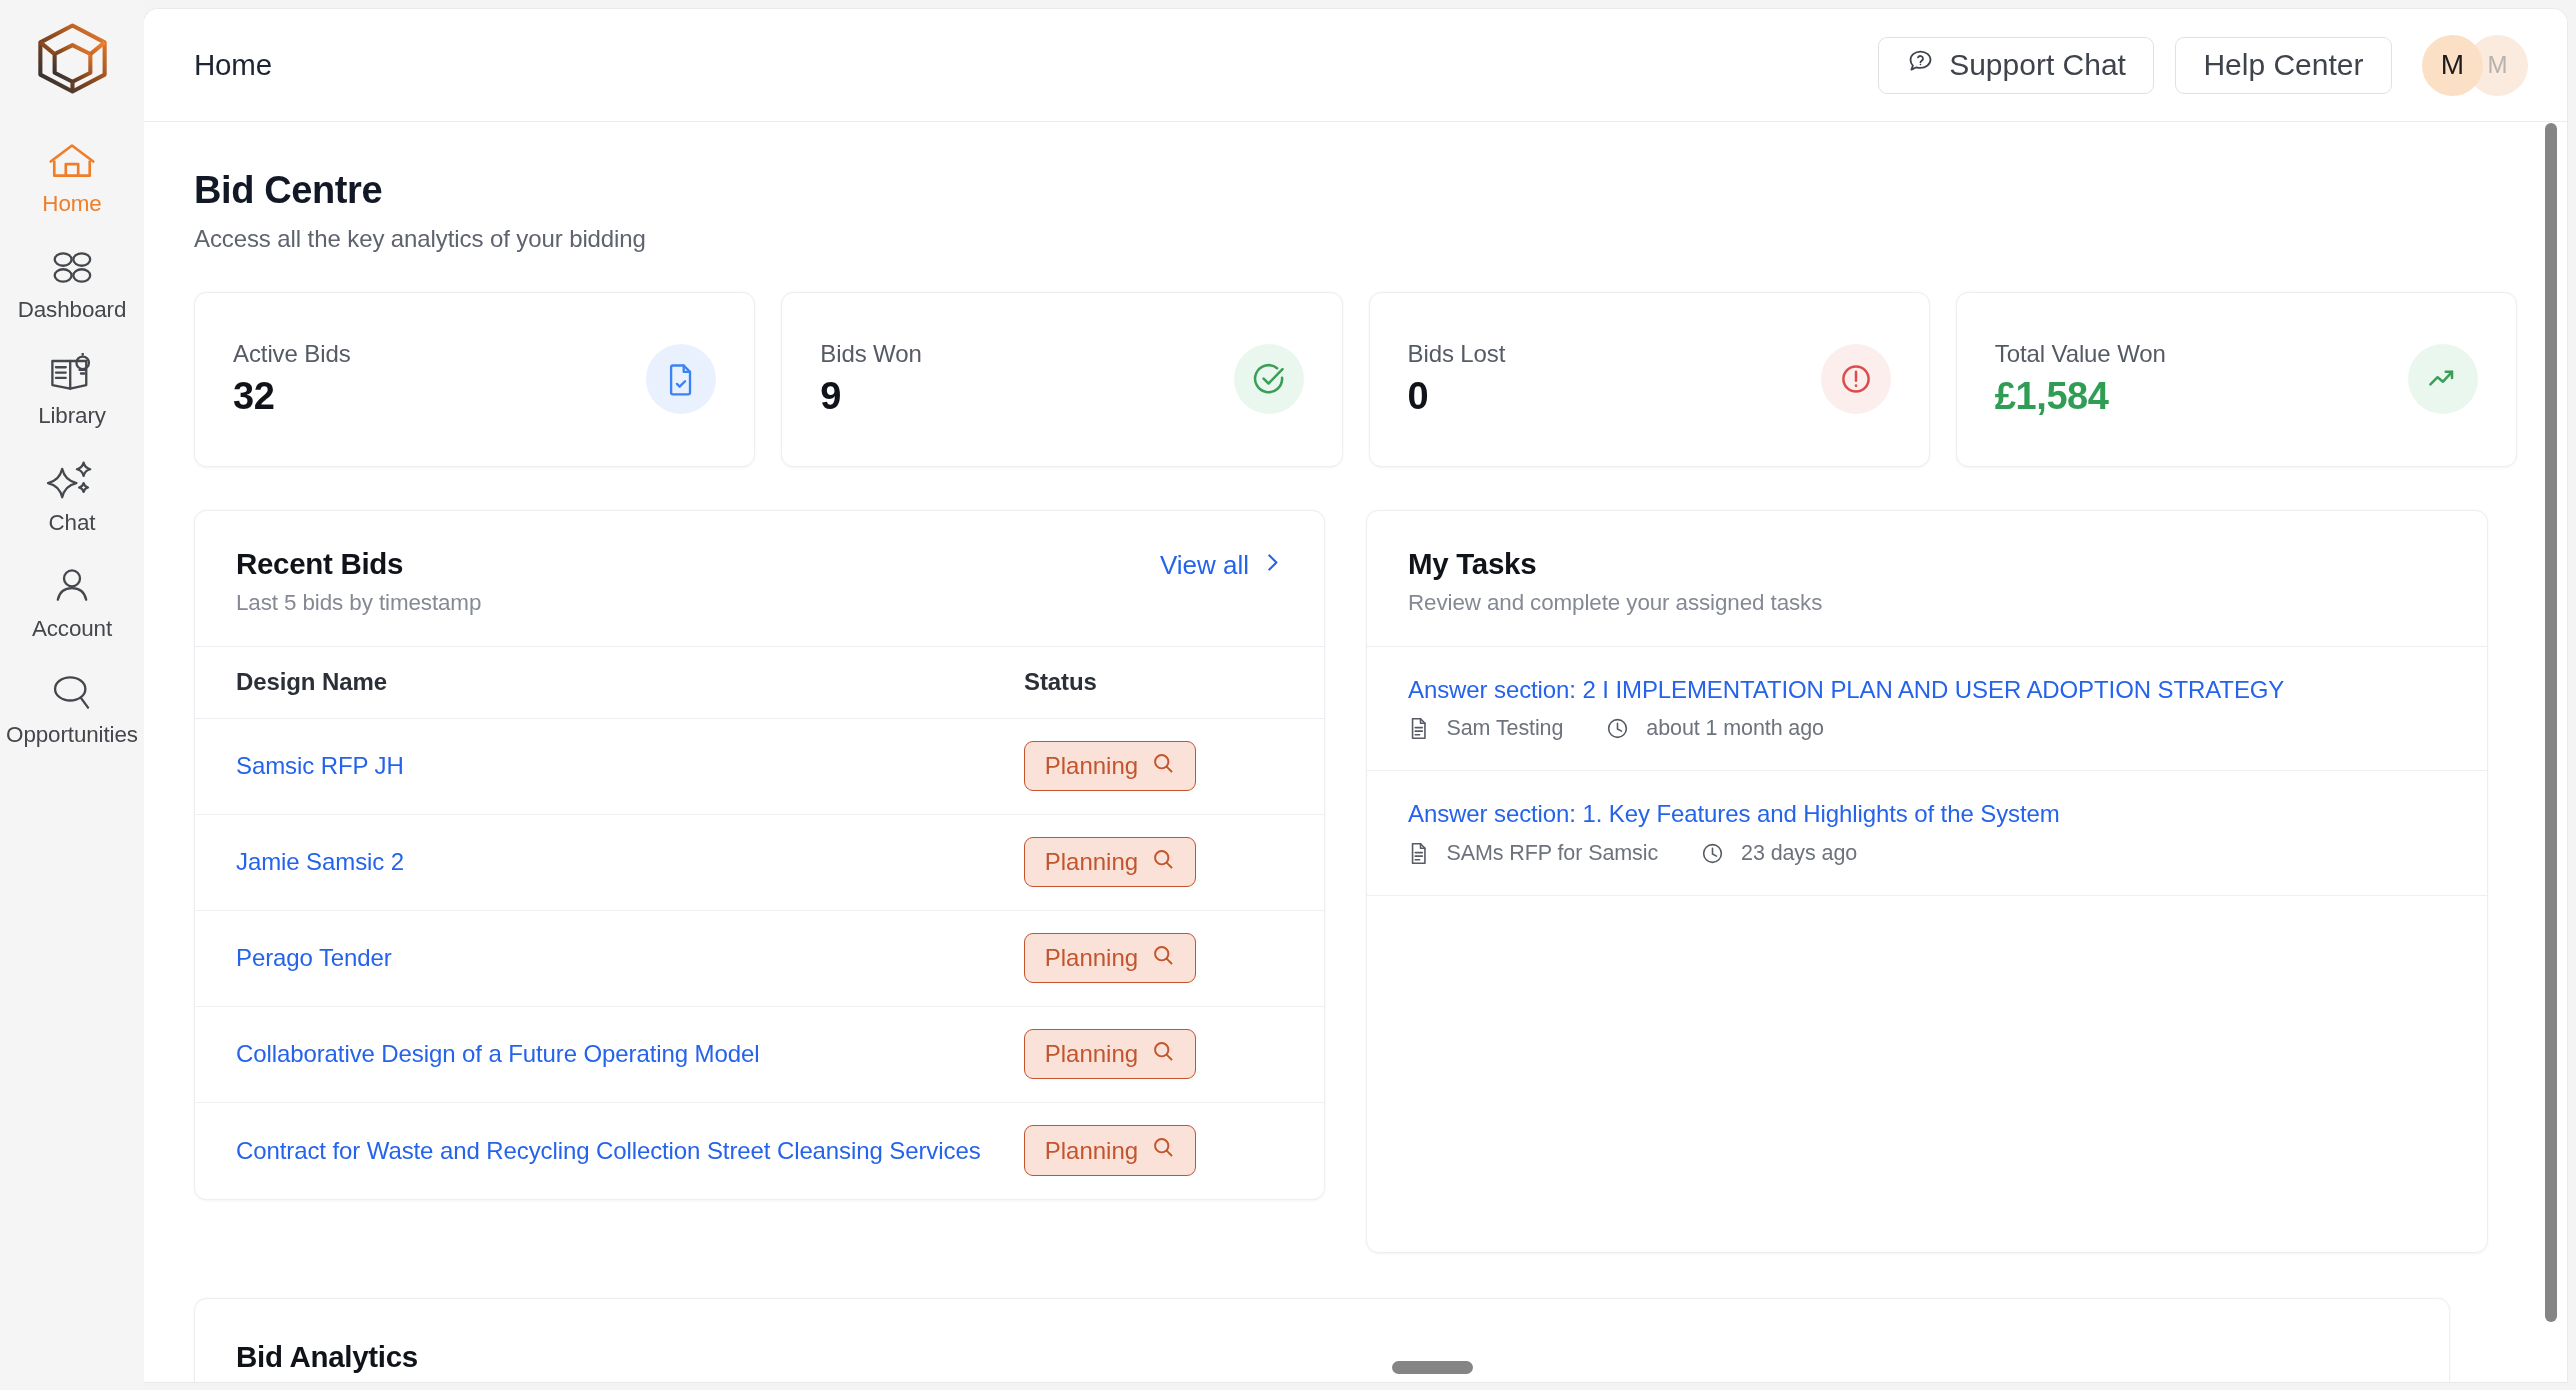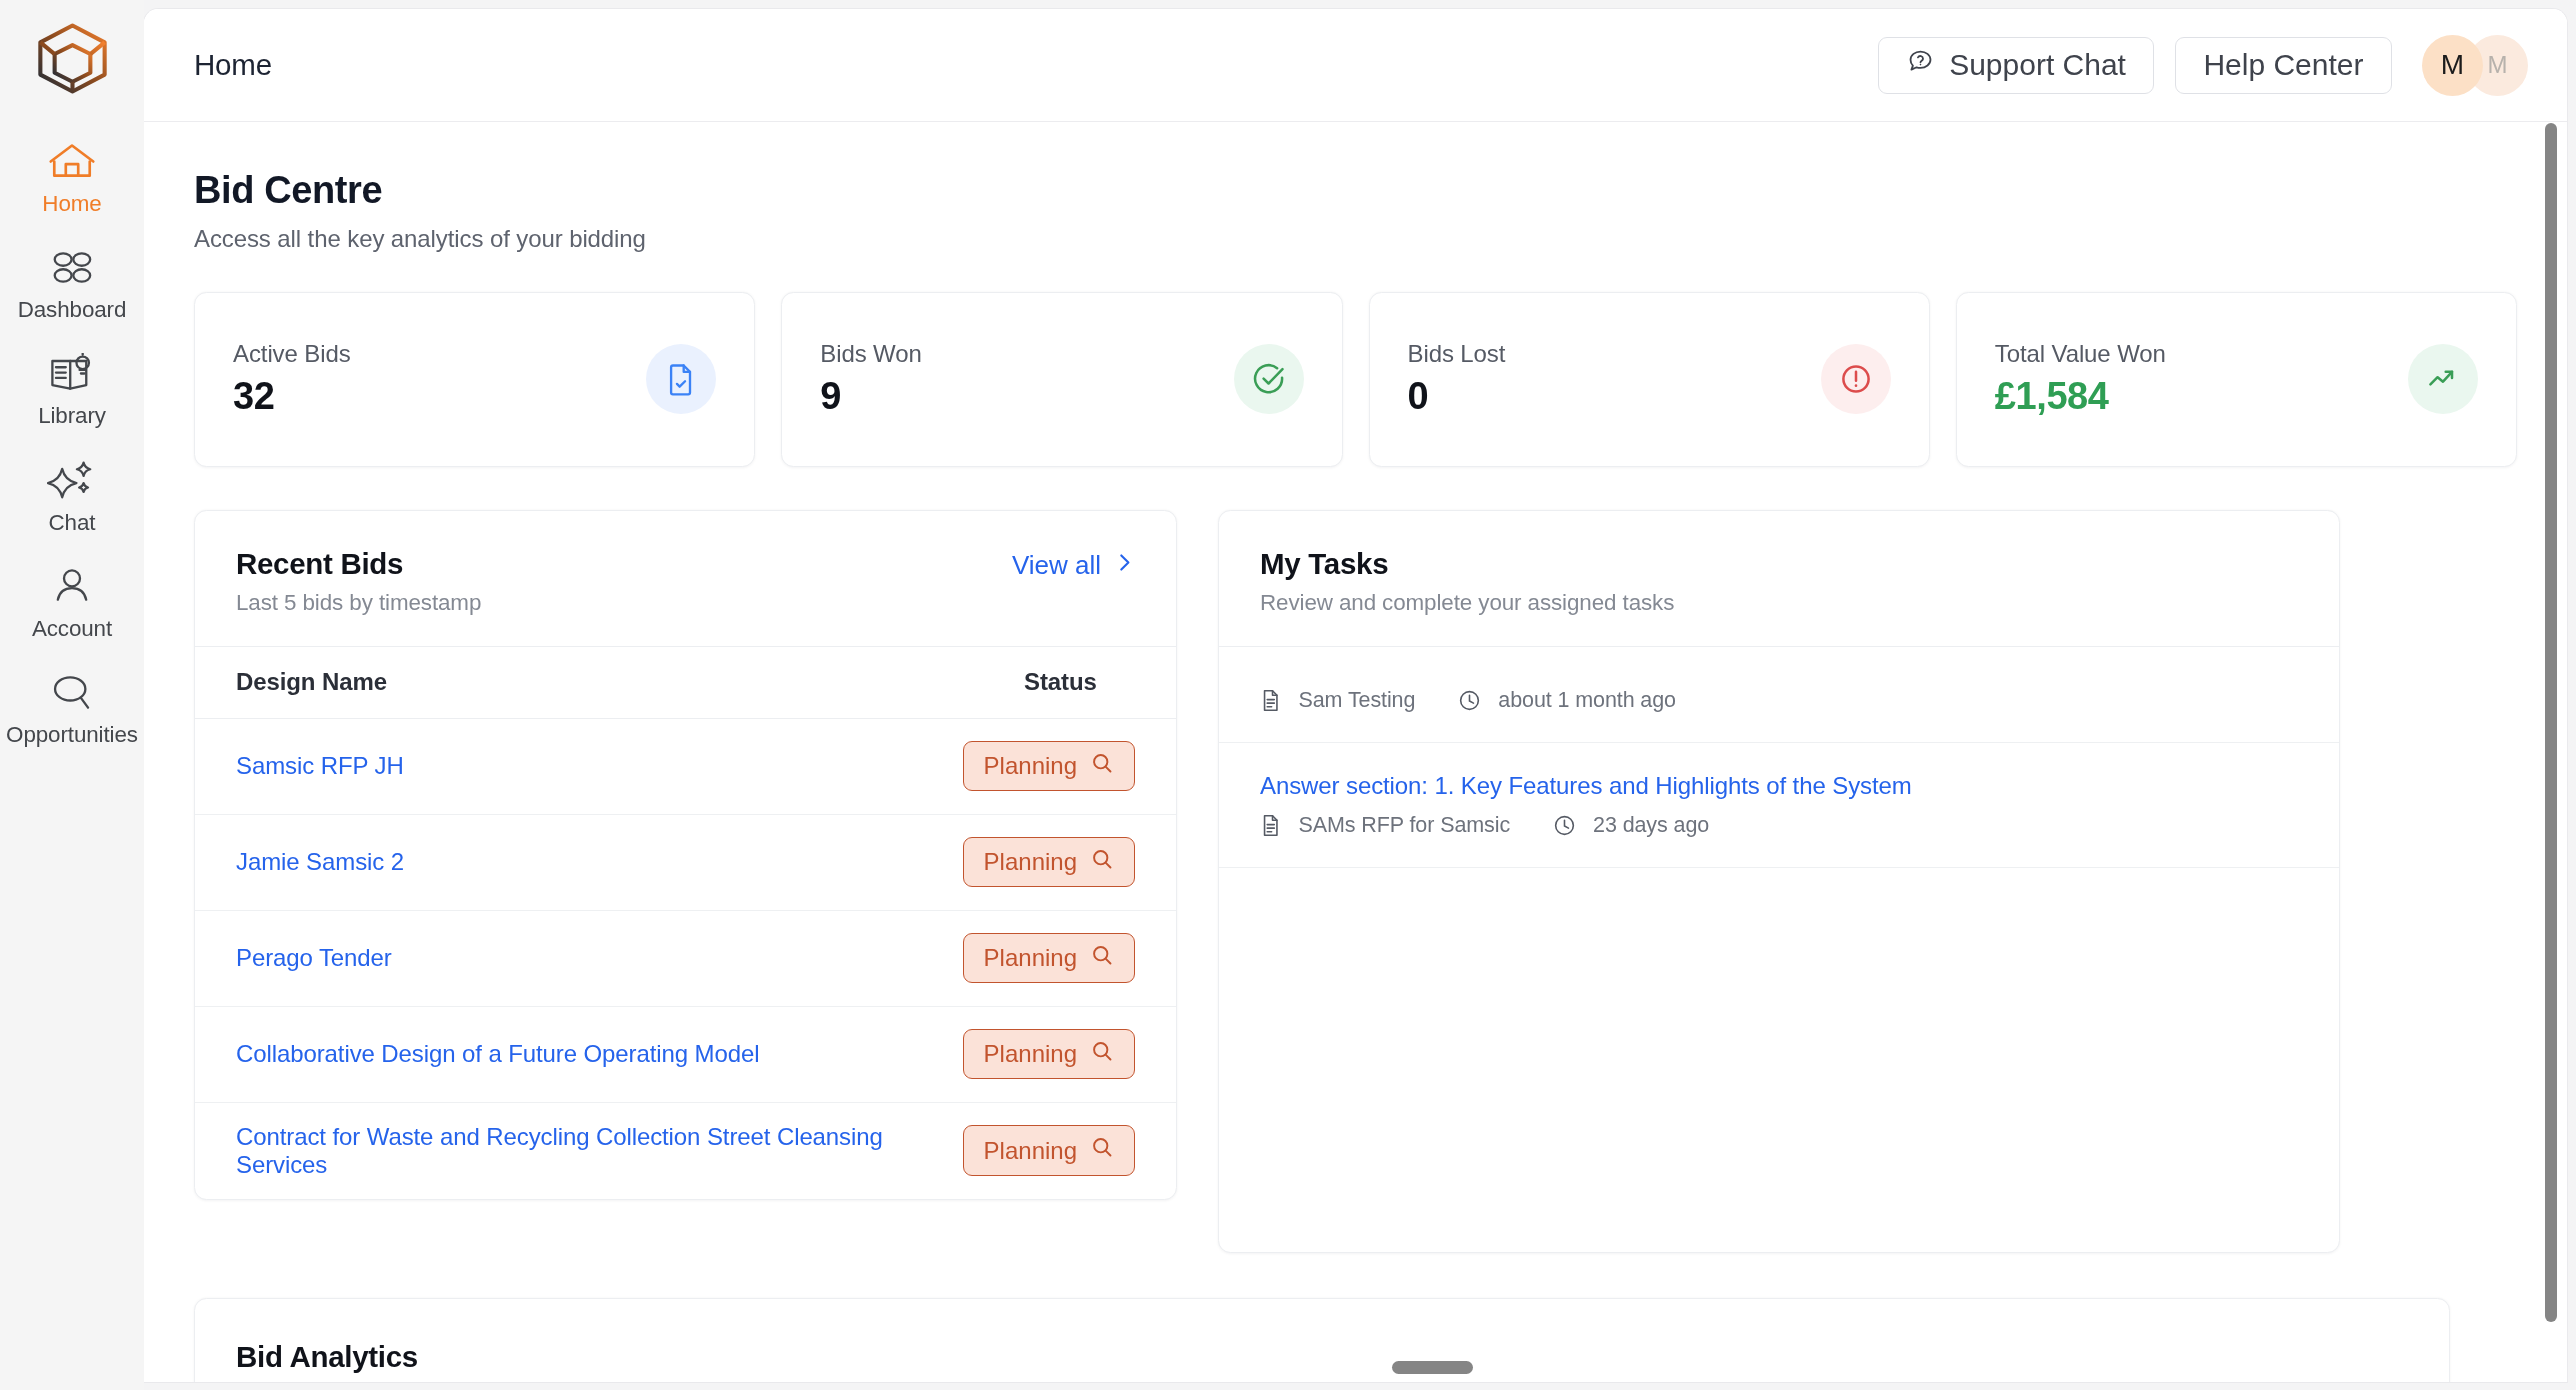--- a/index.html
+++ b/index.html
@@ -129,21 +129,21 @@
 
   
   #mid-row { display: flex; gap: 41px; margin-top: 43px; align-items: flex-start; }
   .panel {
     background: #fff;
     border: 0.9px solid #eceef1;
     border-radius: 12.5px;
     box-shadow: 0 0.9px 2.7px rgba(16,24,40,.05);
     overflow: hidden;
   }
-  #recent-bids { width: 983px; }
+  #recent-bids { width: 1131px; }
   #my-tasks { width: 1122px; height: 743px; }
   .panel-head { padding: 36px 41px 30px 41px; display: flex; align-items: flex-start; }
   .panel-title { font-size: 29.5px; font-weight: 700; color: #10131a; letter-spacing: -0.3px; }
   .panel-sub { font-size: 22.4px; color: #848993; margin-top: 9px; letter-spacing: -0.1px; }
   #view-all {
     margin-left: auto; display: flex; align-items: center; gap: 14.3px;
     color: #2563eb; font-size: 26px; cursor: pointer; padding-top: 3.6px; text-align: right;
   }
 
   .tbl-head {
@@ -461,20 +461,21 @@
 
         <section class="panel" id="my-tasks">
           <div class="panel-head">
             <div>
               <div class="panel-title">My Tasks</div>
               <div class="panel-sub">Review and complete your assigned tasks</div>
             </div>
           </div>
 
           <div class="task-row" style="border-top:0.9px solid #eceef1;">
+            <div class="task-title">Answer section: 2 I IMPLEMENTATION PLAN AND USER ADOPTION STRATEGY</div>
             <div class="task-meta">
               <span style="display:flex;">
                 <svg width="21.5" height="23" viewBox="0 0 24 26" fill="none" stroke="#555a64" stroke-width="1.8" stroke-linejoin="round" stroke-linecap="round">
                   <path d="M5 2h9l5 5v17H5Z"></path>
                     <path d="M14 2v5h5"></path>
                     <path d="M8 12h8M8 16h8M8 20h5"></path>
                 </svg>
               </span>
               <span>Sam Testing</span>
               <span class="gap"></span>

